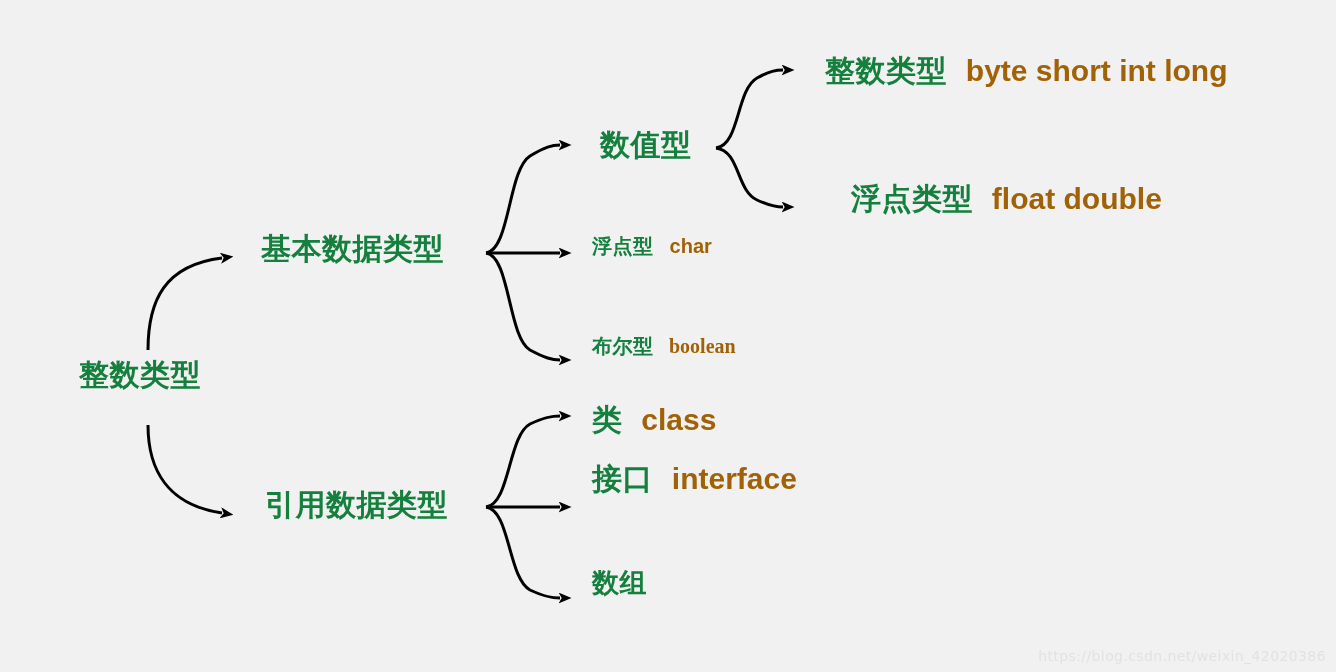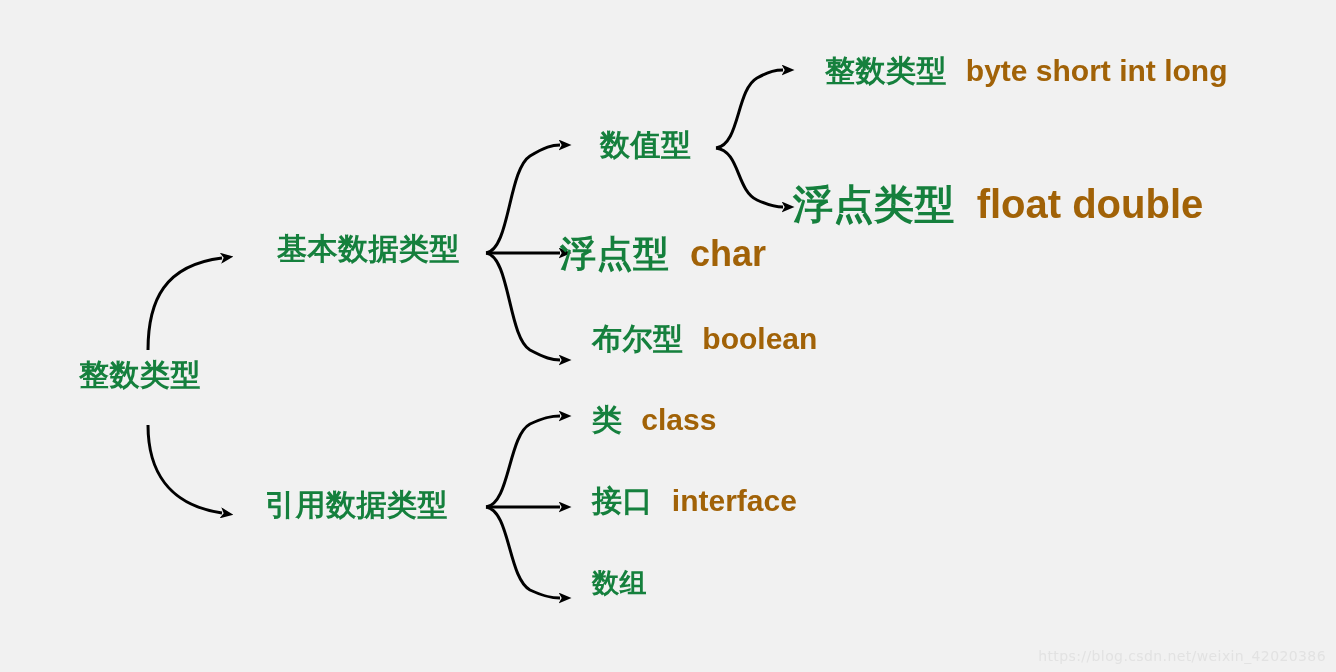--- a/index.html
+++ b/index.html
@@ -37,30 +37,30 @@
   }
   .node .cn {
     color: #15803d;
   }
   .node .en {
     color: #a16207;
     letter-spacing: 0px;
     margin-top: 20px;
   }
   .n-root     { left: 79px;  top: 360px; font-size: 30px; }
-  .n-prim     { left: 277px; top: 234px; font-size: 30px; font-family: Liberation Serif, serif; }
+  .n-prim     { left: 261px; top: 234px; font-size: 30px; font-family: Liberation Serif, serif; }
   .n-ref      { left: 265px; top: 490px; font-size: 30px; text-align: right; }
   .n-numeric  { left: 592px; top: 130px; font-size: 30px; margin-left: 8px; }
-  .n-char     { left: 560px; top: 236px; font-size: 36px; }
-  .n-bool     { left: 592px; top: 324px; font-size: 30px; }
+  .n-char     { left: 592px; top: 236px; font-size: 20px; }
+  .n-bool     { left: 592px; top: 336px; font-size: 20px; font-family: Liberation Serif, serif; }
   .n-class    { left: 592px; top: 405px; font-size: 30px; }
-  .n-iface    { left: 592px; top: 486px; font-size: 30px; }
+  .n-iface    { left: 592px; top: 464px; font-size: 30px; }
   .n-array    { left: 592px; top: 570px; font-size: 27px; }
   .n-int      { left: 825px; top: 56px;  font-size: 30px; }
-  .n-float    { left: 793px; top: 184px; font-size: 40px; }
+  .n-float    { left: 851px; top: 184px; font-size: 30px; }
   .watermark {
     position: absolute;
     right: 10px;
     bottom: 8px;
     font-size: 14px;
     color: #e2e2e2;
     font-family: "DejaVu Sans", sans-serif;
     letter-spacing: 0.4px;
     white-space: nowrap;
   }

